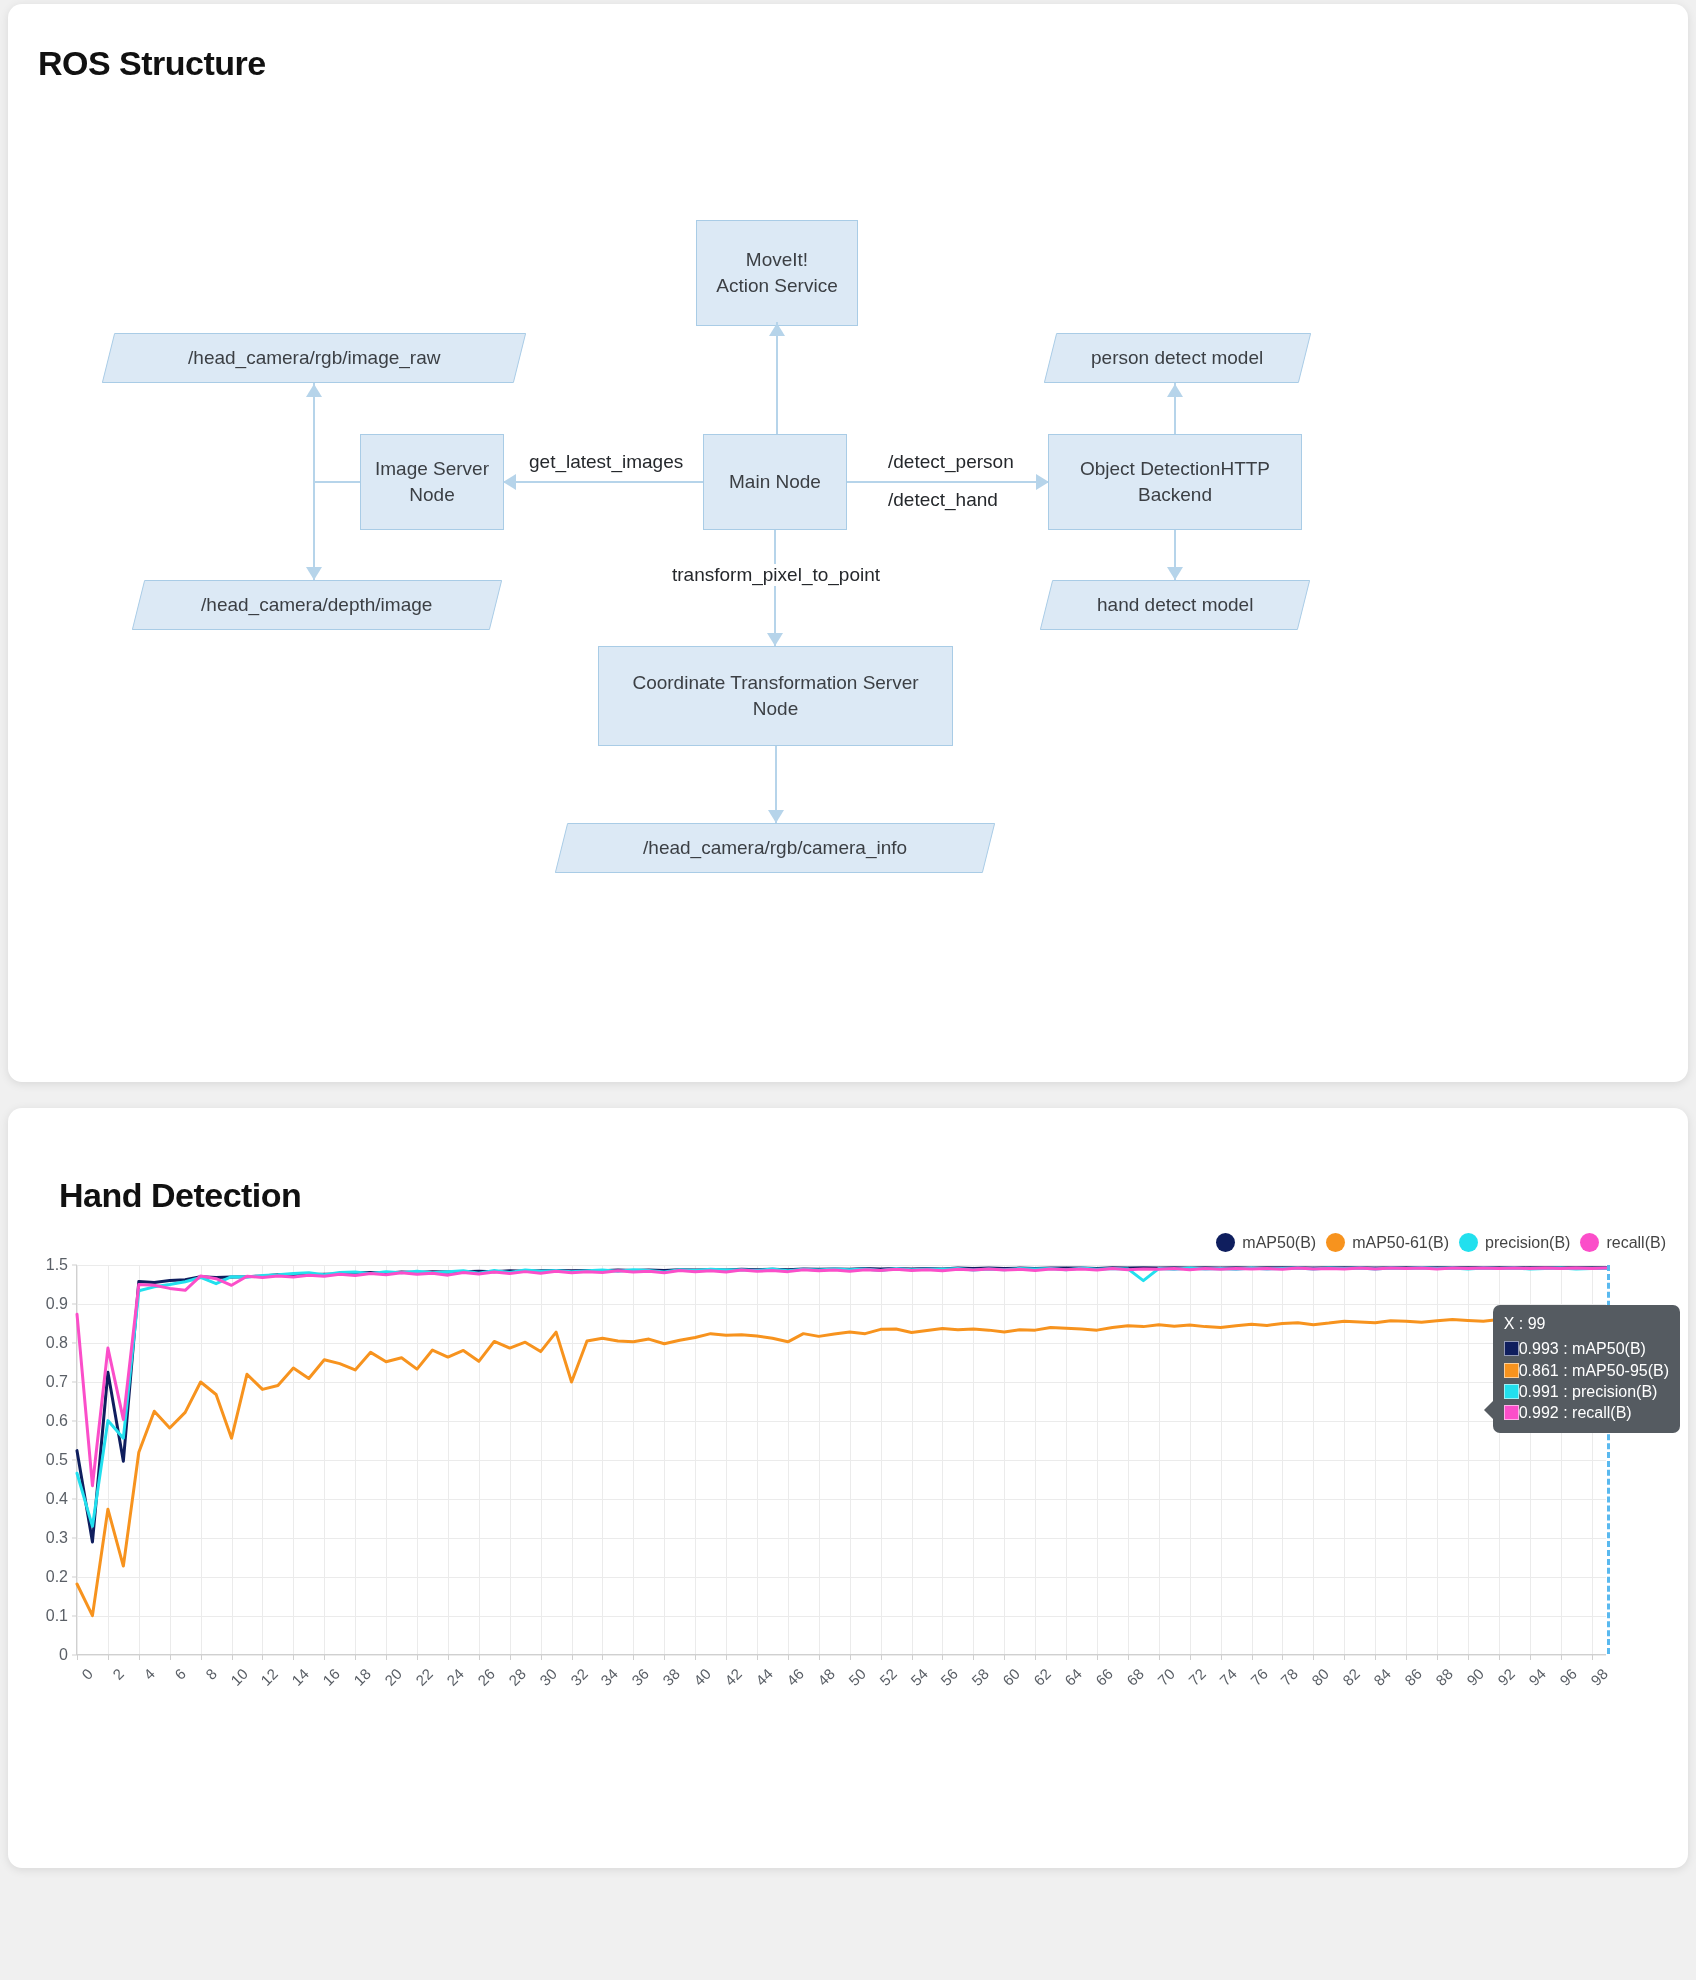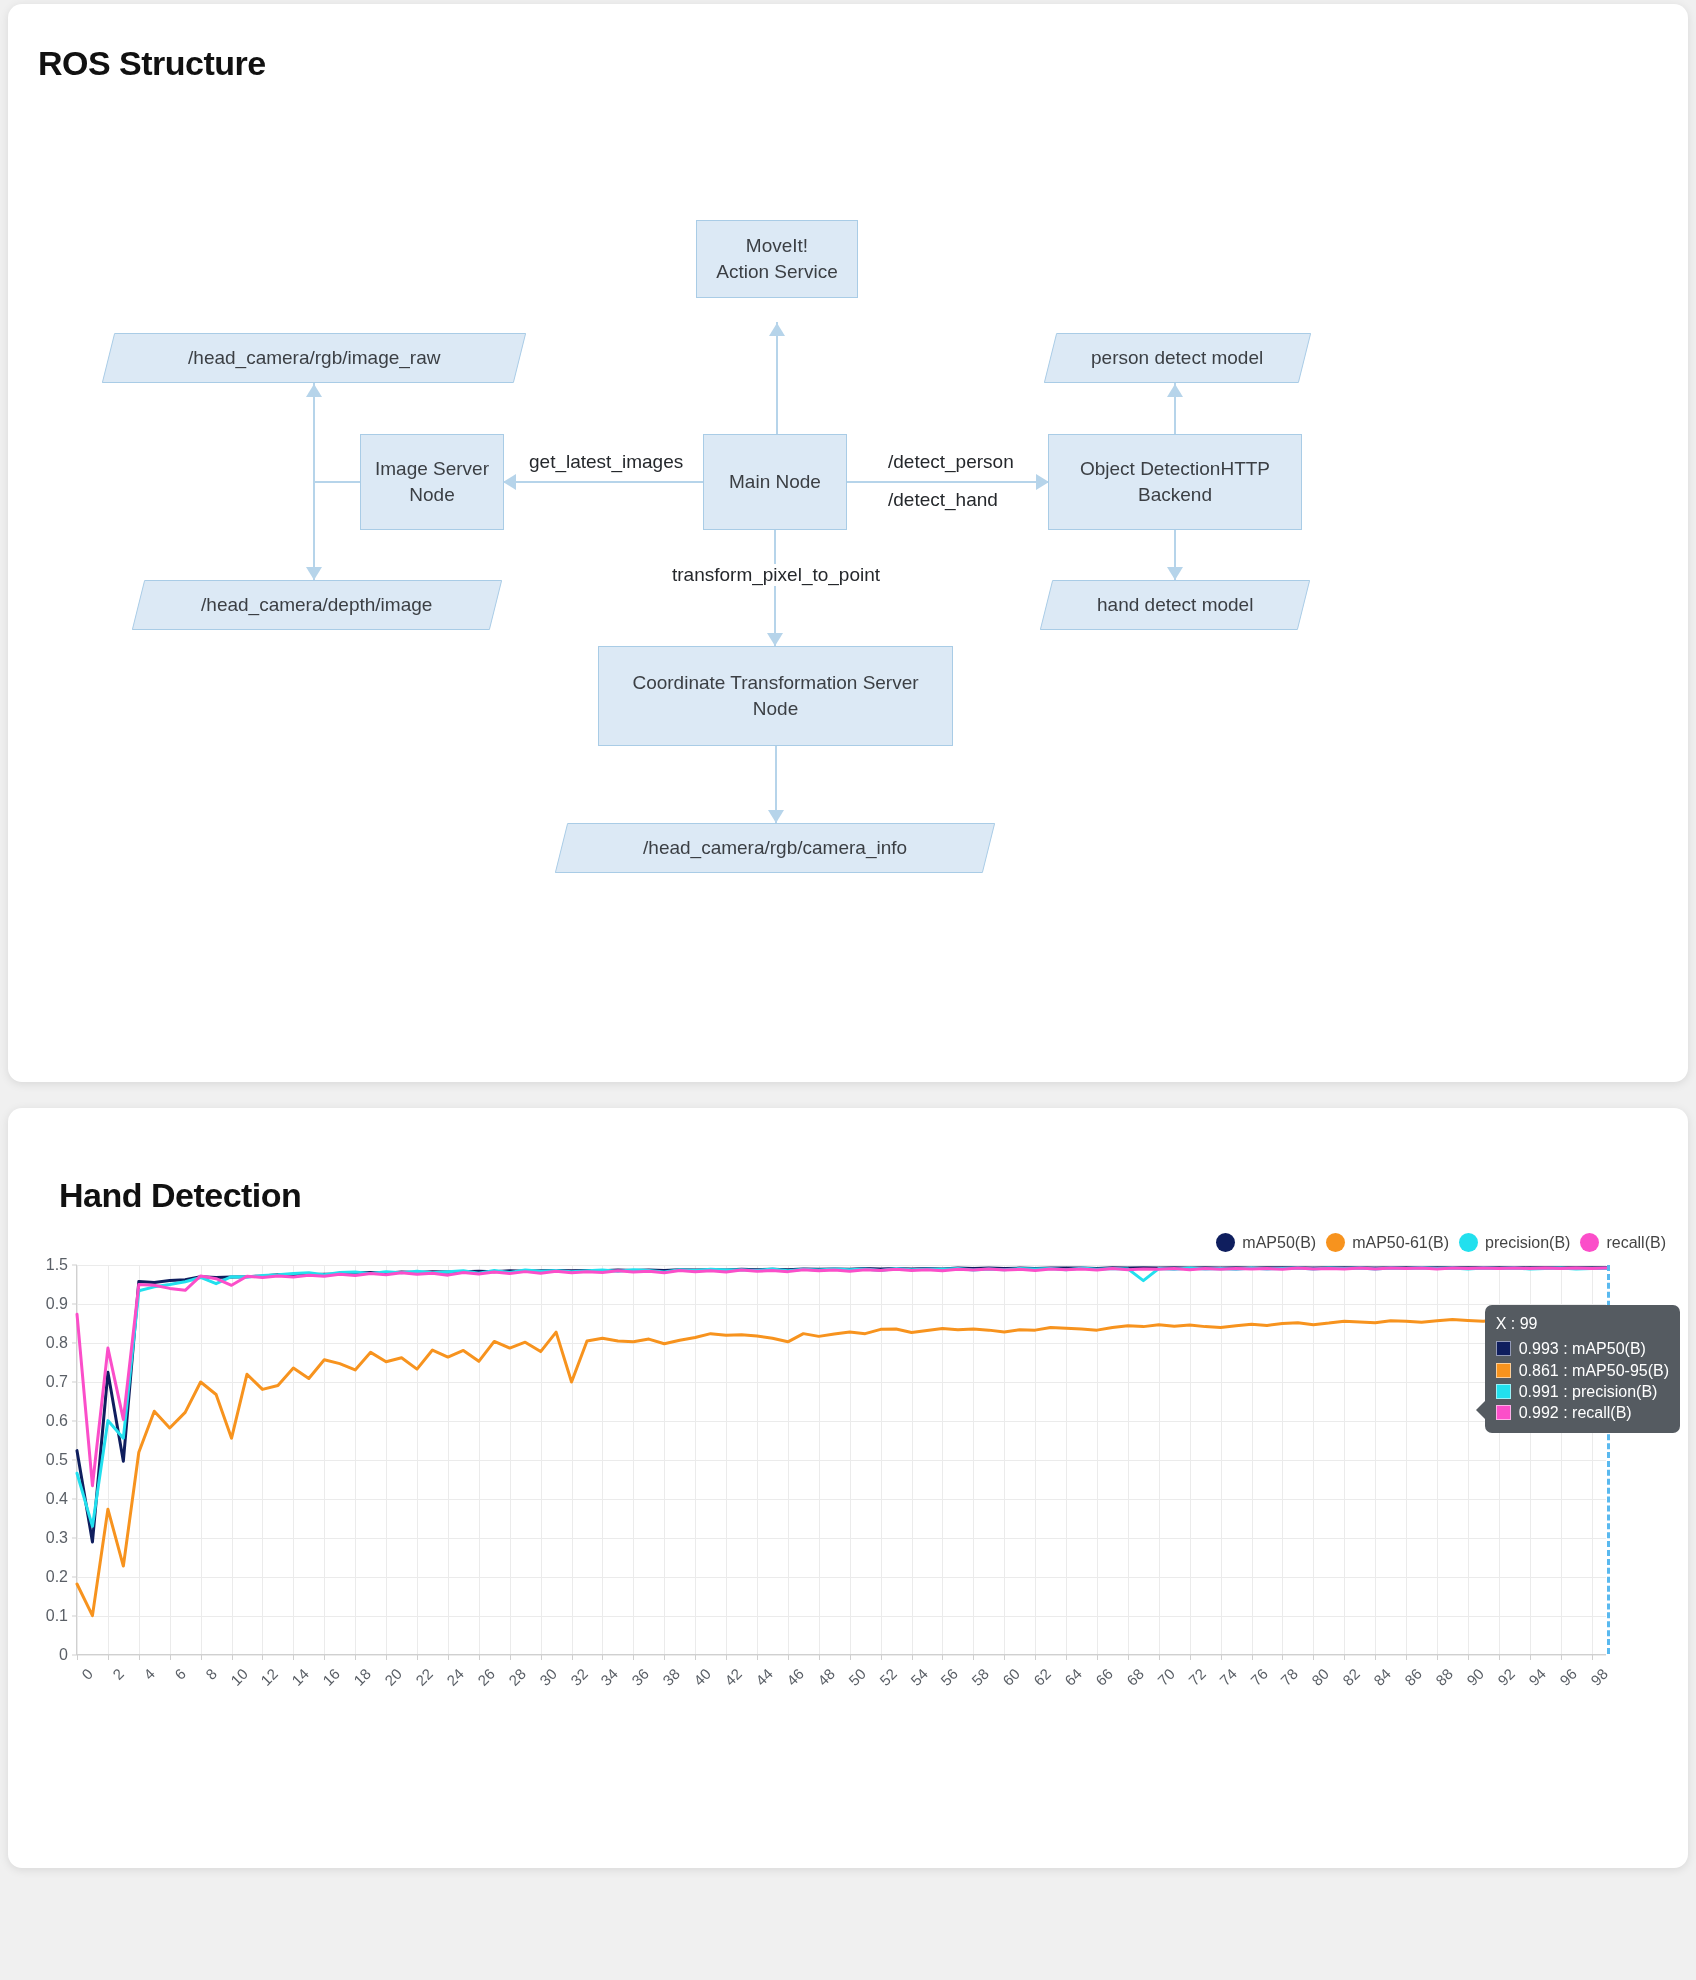--- a/index.html
+++ b/index.html
@@ -136,21 +136,21 @@
     background: #555b61;
     color: #fff;
     border-radius: 7px;
     padding: 8px 11px 10px 11px;
     font-size: 16px;
     line-height: 1.33;
     z-index: 20;
     white-space: nowrap;
   }
   .tooltip .tt-x { margin-bottom: 4px; }
-  .tooltip-row { display: flex; align-items: center; gap: 8px; }
+  .tooltip-row { display: flex; align-items: center; gap: 0; }
   .tt-swatch { width: 15px; height: 15px; display:block; border:1px solid rgba(255,255,255,0.55); }
   .tt-arrow {
     position: absolute; left: -9px; top: 96px;
     width: 0; height: 0;
     border-top: 9px solid transparent;
     border-bottom: 9px solid transparent;
     border-right: 9px solid #555b61;
   }
   .cursor-line {
     position: absolute;
@@ -160,21 +160,21 @@
     z-index: 5;
   }
   svg.series { position: absolute; left:0; top:0; overflow: visible; }
 </style>
 </head>
 <body>
 
 <div class="card" id="ros-card">
   <div class="card-title">ROS Structure</div>
   <div class="diagram" id="ros-diagram">
-      <div class="node shape-rect" style="left: 660px; top: 137px; width: 162px; height: 78px;">
+      <div class="node shape-rect" style="left: 660px; top: 137px; width: 162px; height: 106px;">
         <span class="ntext">MoveIt!<br>Action Service</span>
       </div>
       <div class="node shape-para" style="left: 72px; top: 250px; width: 412px; height: 50px;">
         <span class="ntext">/head_camera/rgb/image_raw</span>
       </div>
       <div class="node shape-para" style="left: 1014px; top: 250px; width: 255px; height: 50px;">
         <span class="ntext">person detect model</span>
       </div>
       <div class="node shape-rect" style="left: 324px; top: 351px; width: 144px; height: 96px;">
         <span class="ntext">Image Server<br>Node</span>

